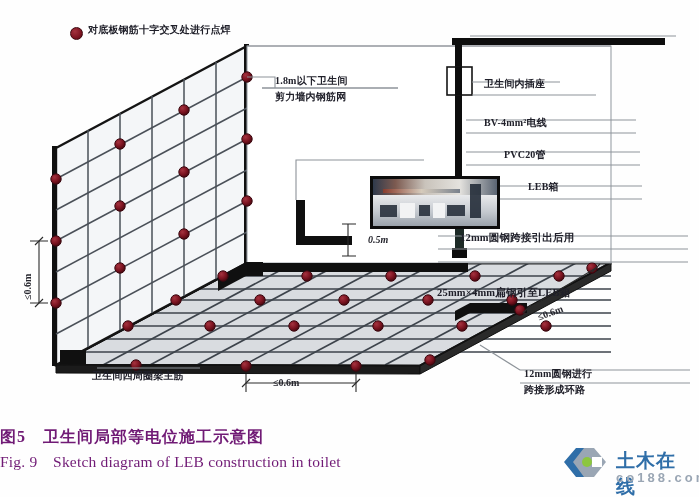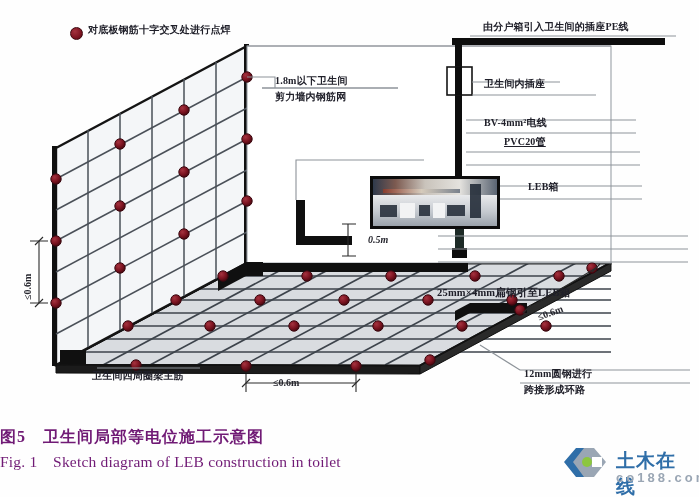--- a/index.html
+++ b/index.html
@@ -267,47 +267,47 @@
     <div class="ph-blk" style="left:78%;top:10%;width:9%;height:72%;background:#27303c;"></div>
   </div>
 
   <div class="legend-dot" style="left:70px;top:27px;"></div>
   <div class="lbl cn" style="left:88px;top:24px;">对底板钢筋十字交叉处进行点焊</div>
 
   <div class="lbl cn" style="left:275px;top:75px;">1.8m以下卫生间</div>
   <div class="lbl cn" style="left:275px;top:91px;">剪力墙内钢筋网</div>
 
 
-  <div class="lbl cn" style="left:483px;top:21px;">由分户箱引入卫生间的插座PE线</div>
 
   <div class="lbl cn" style="left:484px;top:78px;">卫生间内插座</div>
 
   <div class="lbl cn" style="left:484px;top:117px;">BV-4mm²电线</div>
 
-  <div class="lbl cn" style="left:504px;top:136px;text-decoration:underline;">PVC20管</div>
+  <div class="lbl cn" style="left:504px;top:149px;">PVC20管</div>
 
   <div class="lbl cn" style="left:528px;top:181px;text-align:right;">LEB箱</div>
 
+  <div class="lbl cn2" style="left:460px;top:232px;">12mm圆钢跨接引出后用</div>
   <div class="lbl cn2" style="left:437px;top:247px;margin-top:40px;">25mm×4mm扁钢引至LEB箱</div>
 
   <div class="lbl cn" style="left:524px;top:368px;">12mm圆钢进行</div>
   <div class="lbl cn" style="left:524px;top:384px;font-family:Liberation Serif, serif;">跨接形成环路</div>
 
   <div class="lbl cn" style="left:92px;top:370px;text-align:right;">卫生间四周圈梁主筋</div>
 
   <div class="dim rot-left" style="left:22px;top:300px;">≤0.6m</div>
 
   <div class="dim" style="left:273px;top:377px;">≤0.6m</div>
 
   <div class="dim rot-edge" style="left:536px;top:312px;">≤0.6m</div>
 
   <div class="dim" style="left:368px;top:234px;font-style:italic;">0.5m</div>
 
   <div class="caption cap-cn" style="top:427px;">图5　卫生间局部等电位施工示意图</div>
-  <div class="caption cap-en" style="top:452px;">Fig. 1　Sketch diagram of LEB construction in toilet</div>
+  <div class="caption cap-en" style="top:452px;">Fig. 9　Sketch diagram of LEB construction in toilet</div>
 
   <div id="logo">
     <svg width="56" height="44" viewBox="0 0 56 44">
       <path d="M22,4 L38,4 L50,18 L38,33 L22,33 L10,18 Z" fill="#9aa6b4"></path>
       <path d="M20,4 L8,18 L20,33 L28,33 L17,18 L28,4 Z" fill="#2f6ea8"></path>
       <circle cx="31" cy="18" r="5" fill="#8cc63f"></circle>
       <rect x="36" y="13" width="10" height="10" fill="#ffffff"></rect>
     </svg>
     <div class="lg-txt1">土木在线</div>
     <div class="lg-txt2">co188.com</div>

